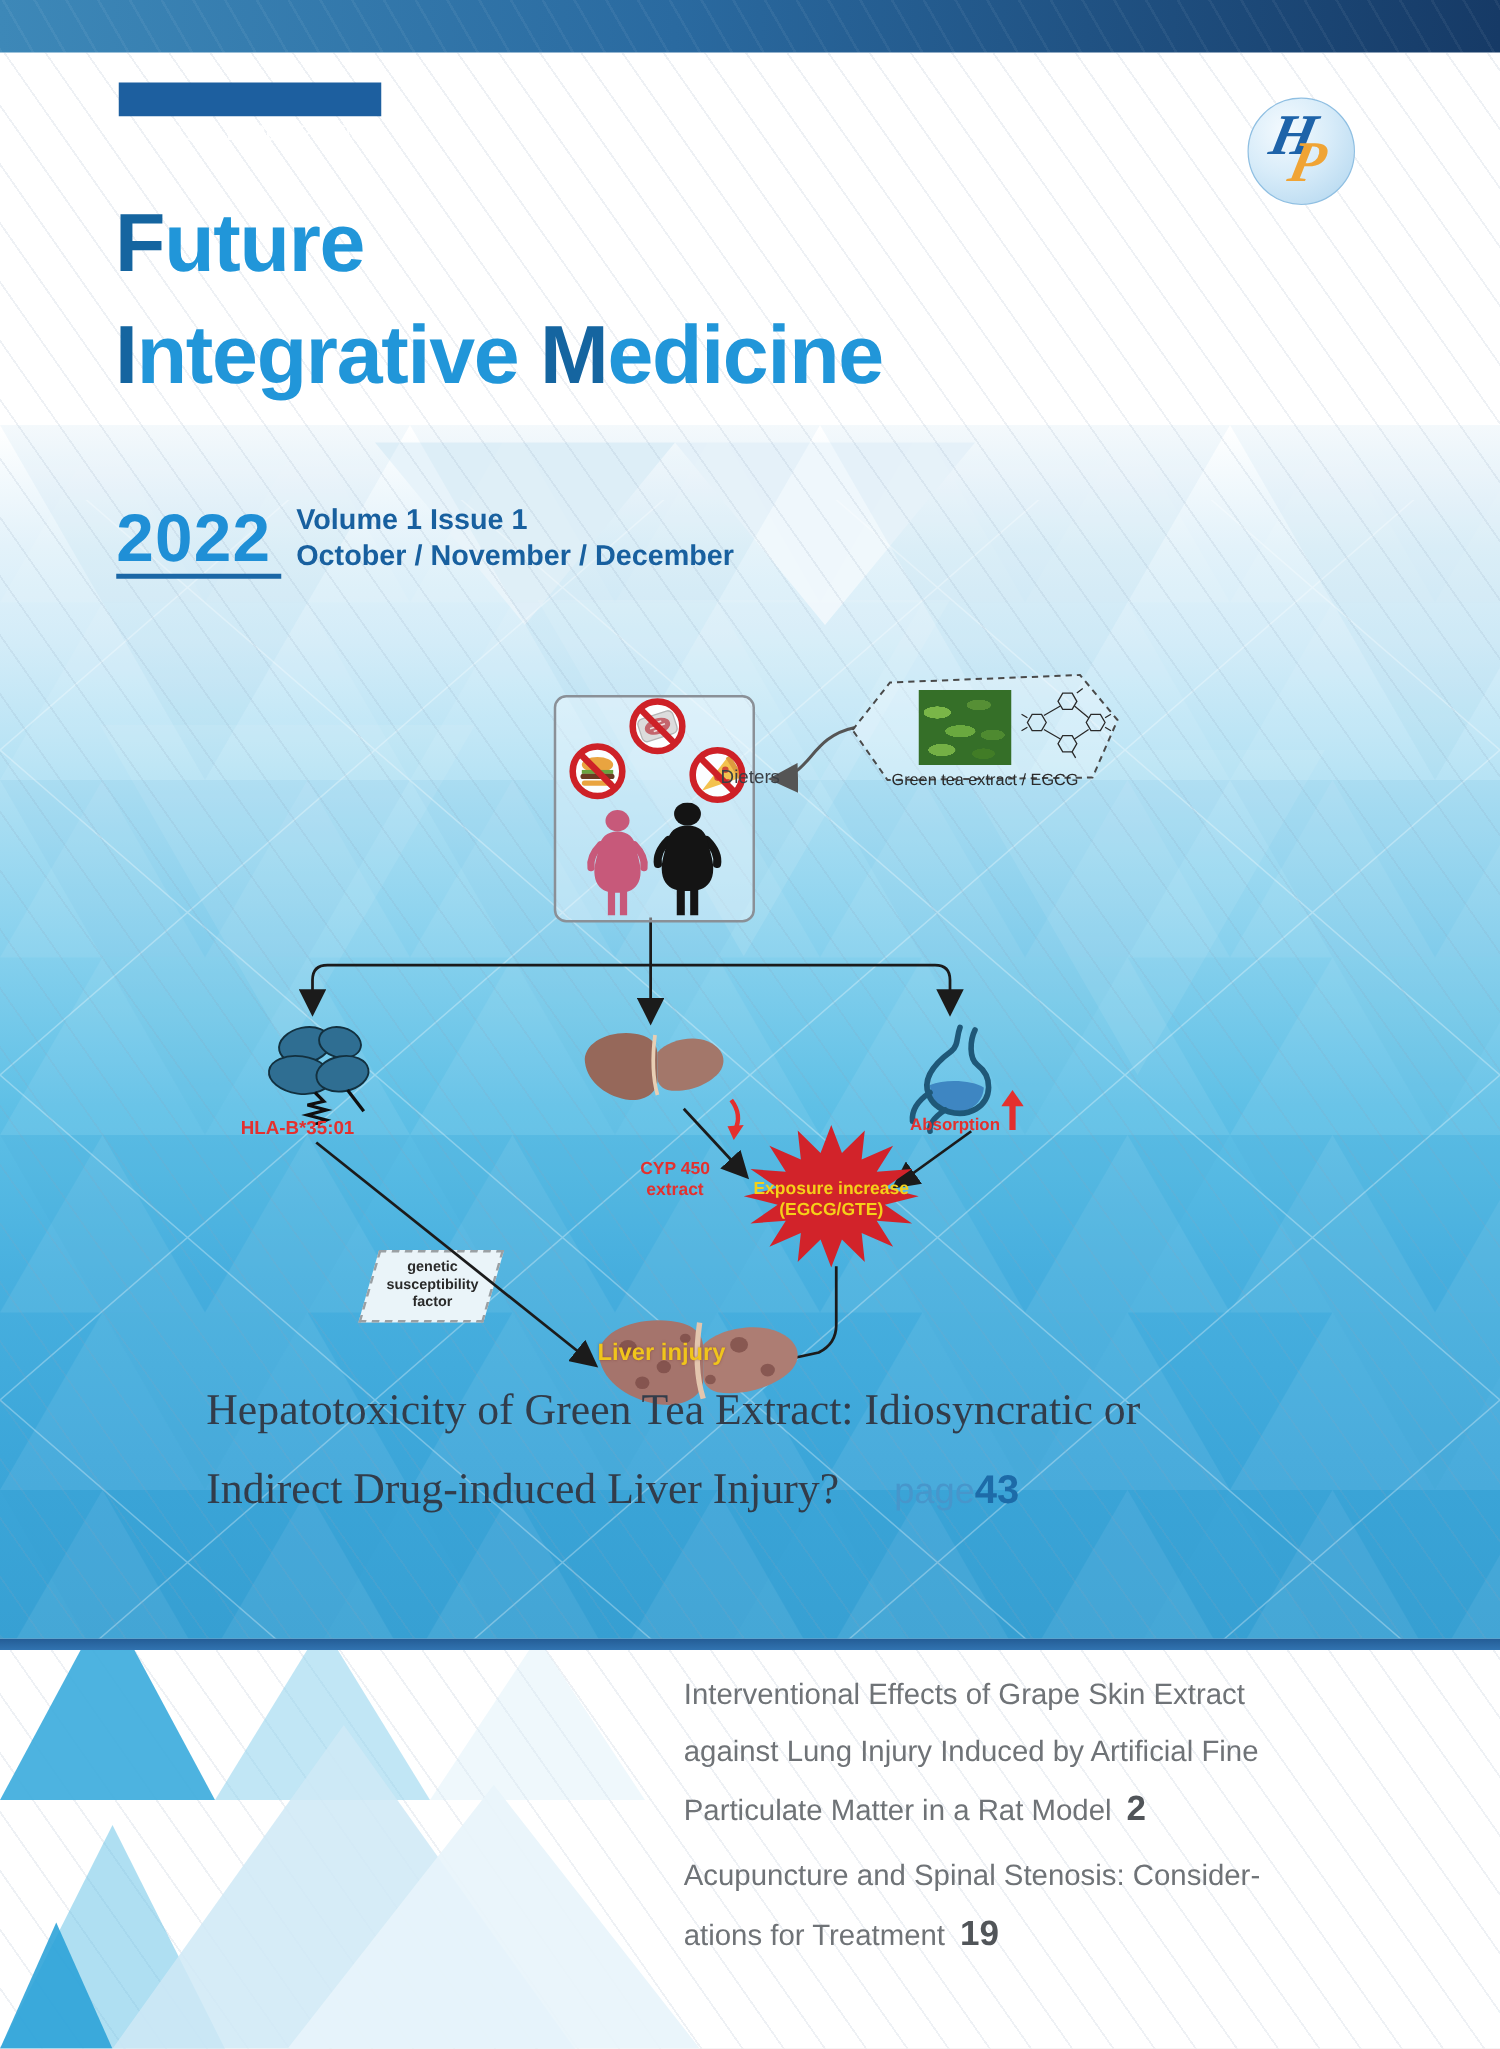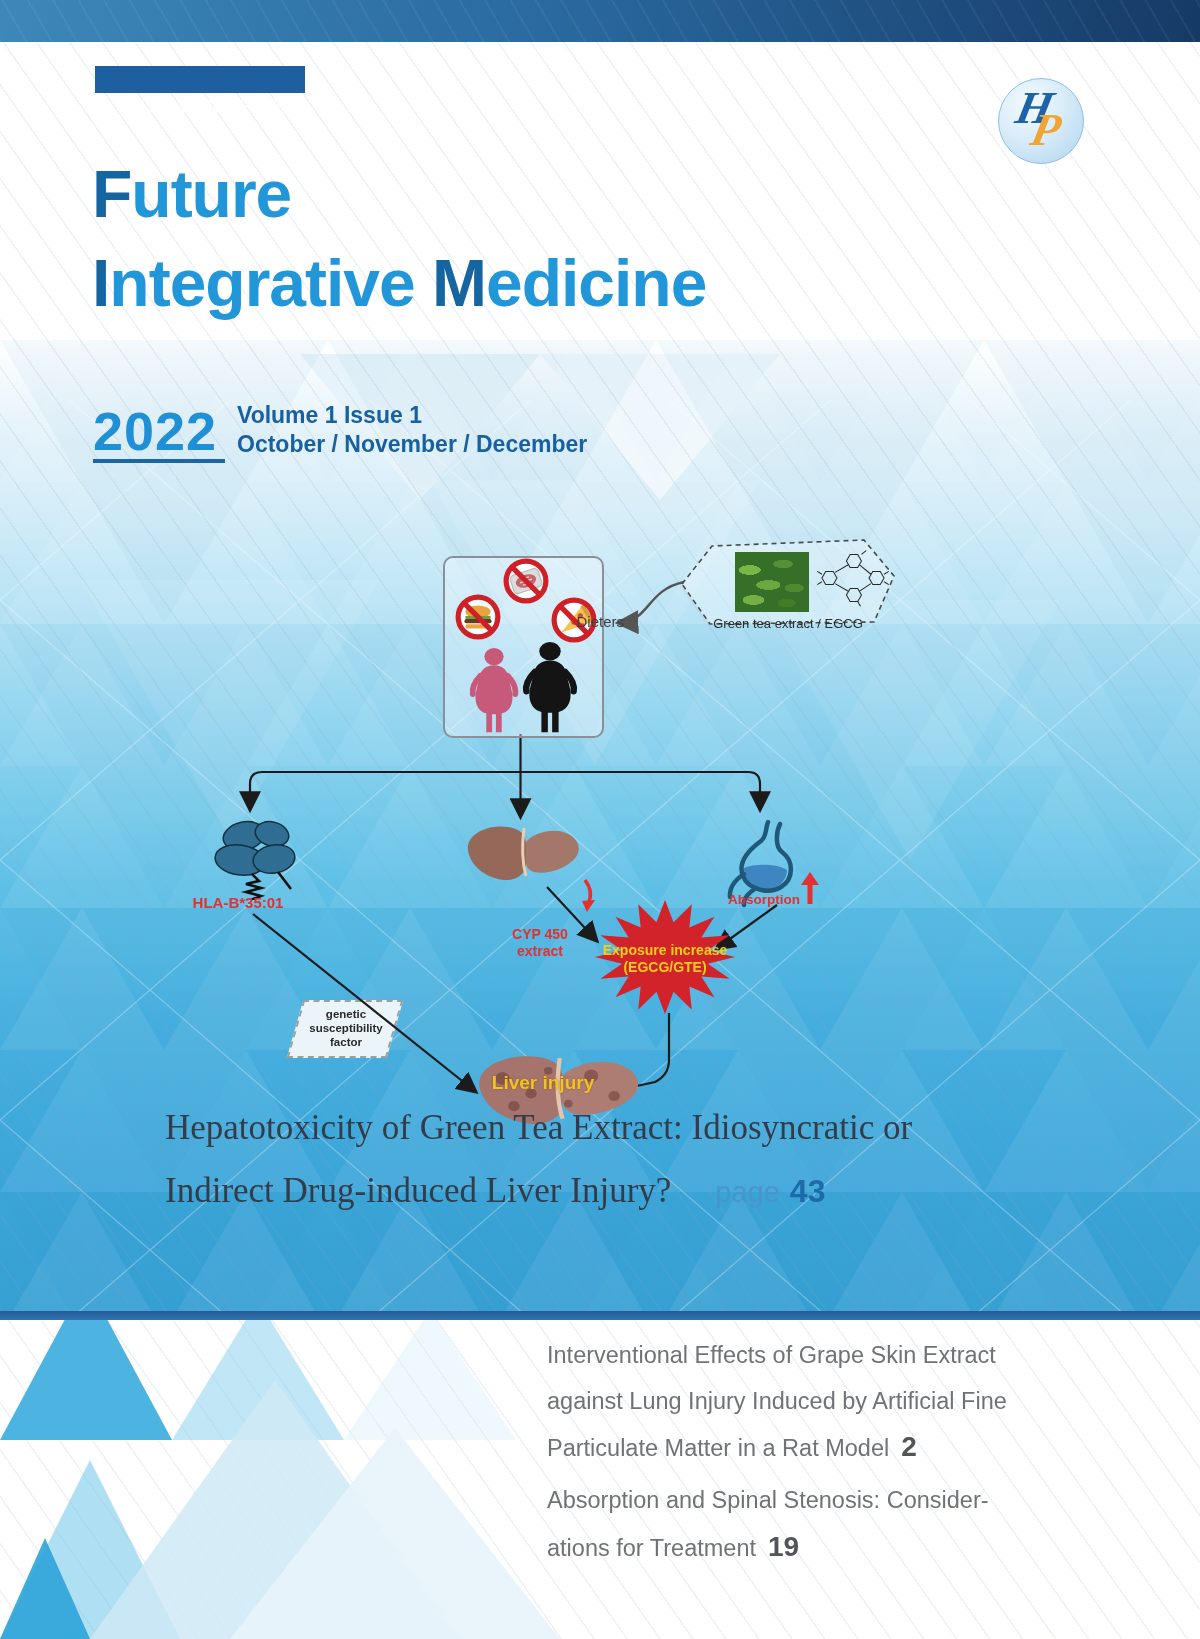--- a/index.html
+++ b/index.html
@@ -65,29 +65,29 @@
   .redlabel{color:#e4302e;font-weight:bold;text-align:center;}
   #hlalabel{left:168px;top:894px;width:140px;font-size:15px;}
   #cyplabel{left:500px;top:878px;width:80px;font-size:14px;line-height:17px;margin-top:48px;}
   #abslabel{left:718px;top:892px;width:92px;font-size:13.5px;}
   #starbursttext{left:598px;top:942px;width:134px;text-align:center;z-index:7;
     color:#f5d019;font-weight:bold;font-size:14px;line-height:17px;}
   #geneticbox{left:295px;top:1000px;width:96px;height:54px;transform:skewX(-16deg);
     border:2px dashed #9aa0a4;background:#eaf4f9;z-index:4;}
   #geneticbox .unskew{transform:skewX(16deg);text-align:center;
     font-size:11.5px;font-weight:bold;color:#2a2a2a;line-height:14px;padding-top:5px;}
-  #liverinjurylabel{left:478px;top:1072px;width:130px;text-align:center;z-index:7;
+  #liverinjurylabel{left:478px;top:1072px;width:130px;z-index:7;
     color:#f0c51c;font-weight:bold;font-size:19px;text-shadow:0 0 2px rgba(120,50,40,.6);}
 
   
   #featured{left:165px;top:1096px;width:900px;z-index:6;
     font-family:"Liberation Serif",serif;font-size:35px;color:#323c4a;line-height:63px;}
   #featured .pageword{font-family:"Liberation Sans",sans-serif;font-size:29px;color:#4796cb;margin-left:44px;}
   #featured .pagenum{font-family:"Liberation Sans",sans-serif;font-size:32px;font-weight:bold;
-    color:#1d6ba8;margin-left:10px;}
+    color:#1d6ba8;}
   .tocart{left:547px;width:600px;z-index:6;font-size:23.5px;color:#6f7377;line-height:45.5px;}
   .tocart .pg{font-size:28px;font-weight:bold;color:#515559;margin-left:12px;}
   #toc1{top:1333px;}
   #toc2{top:1478px;}
 </style>
 </head>
 <body>
 
 <div id="page">
 
@@ -310,19 +310,19 @@
   </div>
 
   <div class="abs tocart" id="toc1">
     <div>Interventional Effects of Grape Skin Extract</div>
     <div>against Lung Injury Induced by Artificial Fine</div>
     <div>
       <span>Particulate Matter in a Rat Model</span><span class="pg">2</span>
     </div>
   </div>
   <div class="abs tocart" id="toc2">
-    <div>Absorption and Spinal Stenosis: Consider-</div>
+    <div>Acupuncture and Spinal Stenosis: Consider-</div>
     <div>
       <span>ations for Treatment</span><span class="pg">19</span>
     </div>
   </div>
 
 </div>
 
 </body></html>

